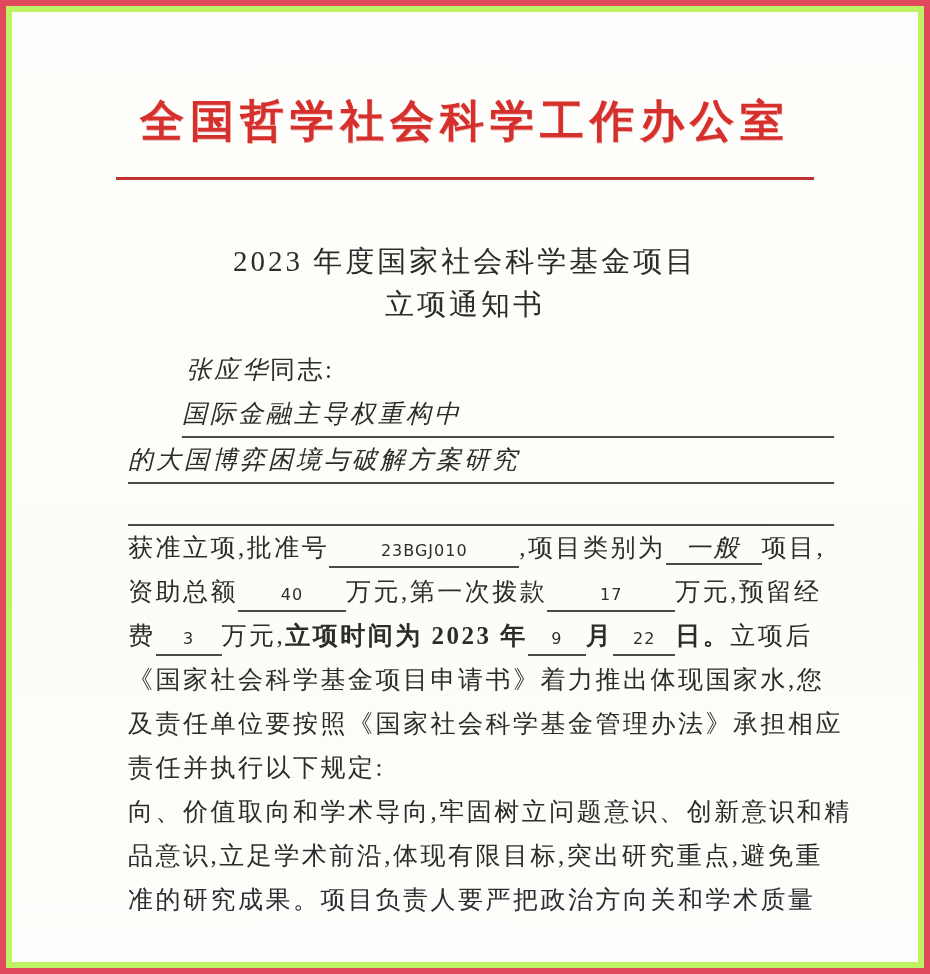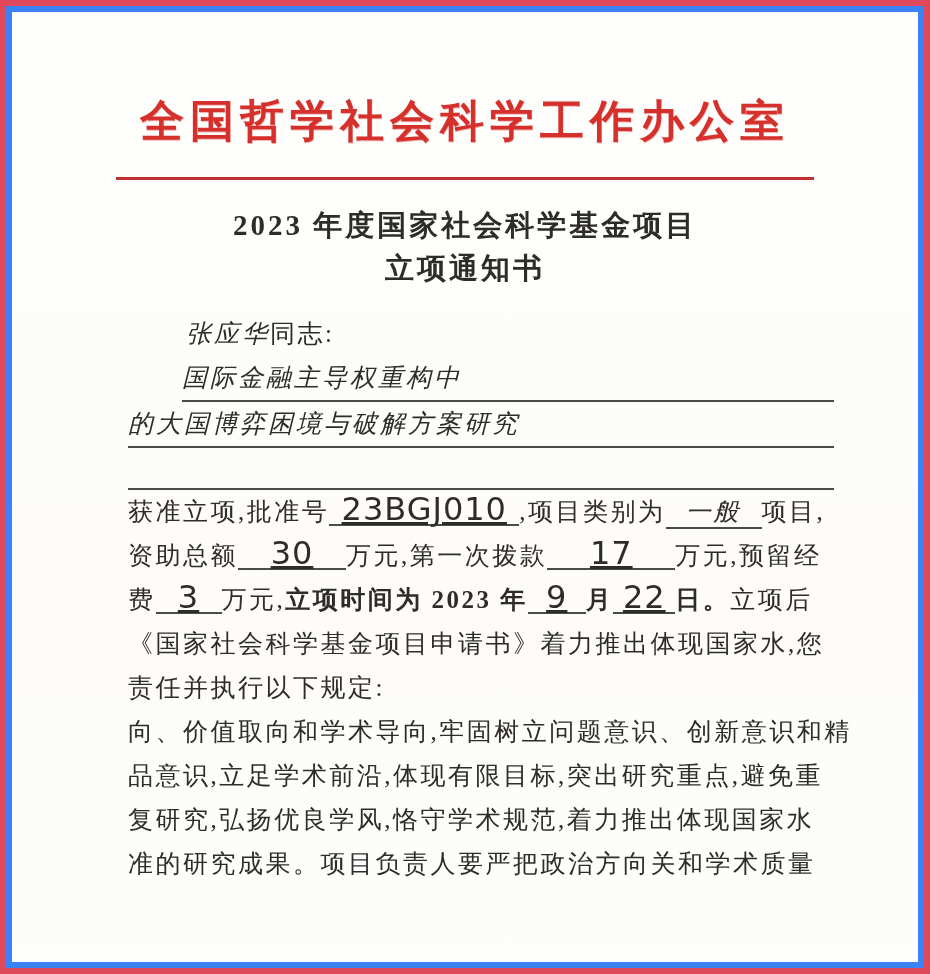--- a/index.html
+++ b/index.html
@@ -12,21 +12,21 @@
   *{box-sizing:border-box;margin:0;padding:0;}
   html,body{background:#fff;}
   body{
     width:930px;height:974px;position:relative;overflow:hidden;
     font-family:"Liberation Serif","DejaVu Serif",serif;
     color:var(--text);
   }
   .photo-frame{
     position:absolute;inset:0;
     border:6px solid var(--border-pink);
-    background:#3b82f6;
+    background:#bef264;
   }
   .page{
     position:absolute;inset:6px;
     padding-top:80px;
     background:linear-gradient(180deg,#fefefc 0%,#fdfcf9 60%,#fdfdfb 100%);
   }
   
   .office-name{
     text-align:center;
     font-size:44px;font-weight:700;
@@ -34,22 +34,22 @@
     color:var(--header-red);
     text-shadow:0.5px 0.5px 0 rgba(213,48,44,.35);
     white-space:nowrap;
   }
   .red-rule{
     width:698px;height:3px;margin:26px auto 0 auto;
     background:var(--rule-red);
   }
   
   .doc-title{
-    margin-top:24px;text-align:center;
-    font-weight:700;font-size:29px;line-height:43px;letter-spacing:3px;
+    margin-top:60px;text-align:center;
+    font-weight:400;font-size:29px;line-height:43px;letter-spacing:3px;
     white-space:nowrap;
   }
   
   .body{
     margin-top:22px;
     padding:0 84px 0 116px;
     font-size:25px;line-height:44px;letter-spacing:2.5px;
   }
   .line{white-space:nowrap;}
   .flexline{display:flex;align-items:baseline;}
@@ -67,21 +67,21 @@
   }
   .u-full{border-bottom:2px solid var(--line);}
   .blank-row{height:42px;}
   .blank{
     display:inline-block;vertical-align:baseline;
     border-bottom:2px solid var(--line);
     text-align:center;line-height:30px;
   }
   .val{
     font-family:"DejaVu Sans","Liberation Sans",sans-serif;
-    font-size:32px;letter-spacing:1px;font-style:normal;text-decoration:underline;
+    font-size:16px;letter-spacing:1px;font-style:normal;
   }
   .w-no{width:190px;}
   .w-cat{width:96px;}
   .w-total{width:108px;}
   .w-first{width:128px;}
   .w-res{width:66px;}
   .w-month{width:58px;}
   .w-day{width:62px;}
   .bold{font-weight:700;margin-top:44px;}
 </style>
@@ -108,28 +108,28 @@
       <div class="line flexline indent">
           <span class="fill hand">国际金融主导权重构中</span>
       </div>
 
       <div class="line u-full"><span class="hand">的大国博弈困境与破解方案研究</span></div>
 
       <div class="line u-full blank-row"></div>
 
       <div class="line"><span>获准立项,批准号</span><span class="blank val w-no">23BGJ010</span><span>,项目类别为</span><span class="blank hand w-cat">一般</span><span>项目,</span></div>
 
-      <div class="line"><span>资助总额</span><span class="blank val w-total">30</span><span>万元,第一次拨款</span><span class="blank val w-first">17</span><span>万元,预留经</span></div>
+      <div class="line"><span>资助总额</span><span class="blank val w-total">40</span><span>万元,第一次拨款</span><span class="blank val w-first">17</span><span>万元,预留经</span></div>
 
       <div class="line"><span>费</span><span class="blank val w-res">3</span><span>万元,</span><span class="bold">立项时间为 2023 年</span><span class="blank val w-month">9</span><span class="bold">月</span><span class="blank val w-day">22</span><span class="bold">日。</span><span>立项后</span></div>
 
       <div class="line">《国家社会科学基金项目申请书》着力推出体现国家水,您</div>
+      <div class="line">及责任单位要按照《国家社会科学基金管理办法》承担相应</div>
       <div class="line">责任并执行以下规定:</div>
 
       <div class="line">向、价值取向和学术导向,牢固树立问题意识、创新意识和精</div>
       <div class="line">品意识,立足学术前沿,体现有限目标,突出研究重点,避免重</div>
-      <div class="line">复研究,弘扬优良学风,恪守学术规范,着力推出体现国家水</div>
       <div class="line">准的研究成果。项目负责人要严把政治方向关和学术质量</div>
 
     </div>
 
   </div>
 </div>
 
 </body></html>

